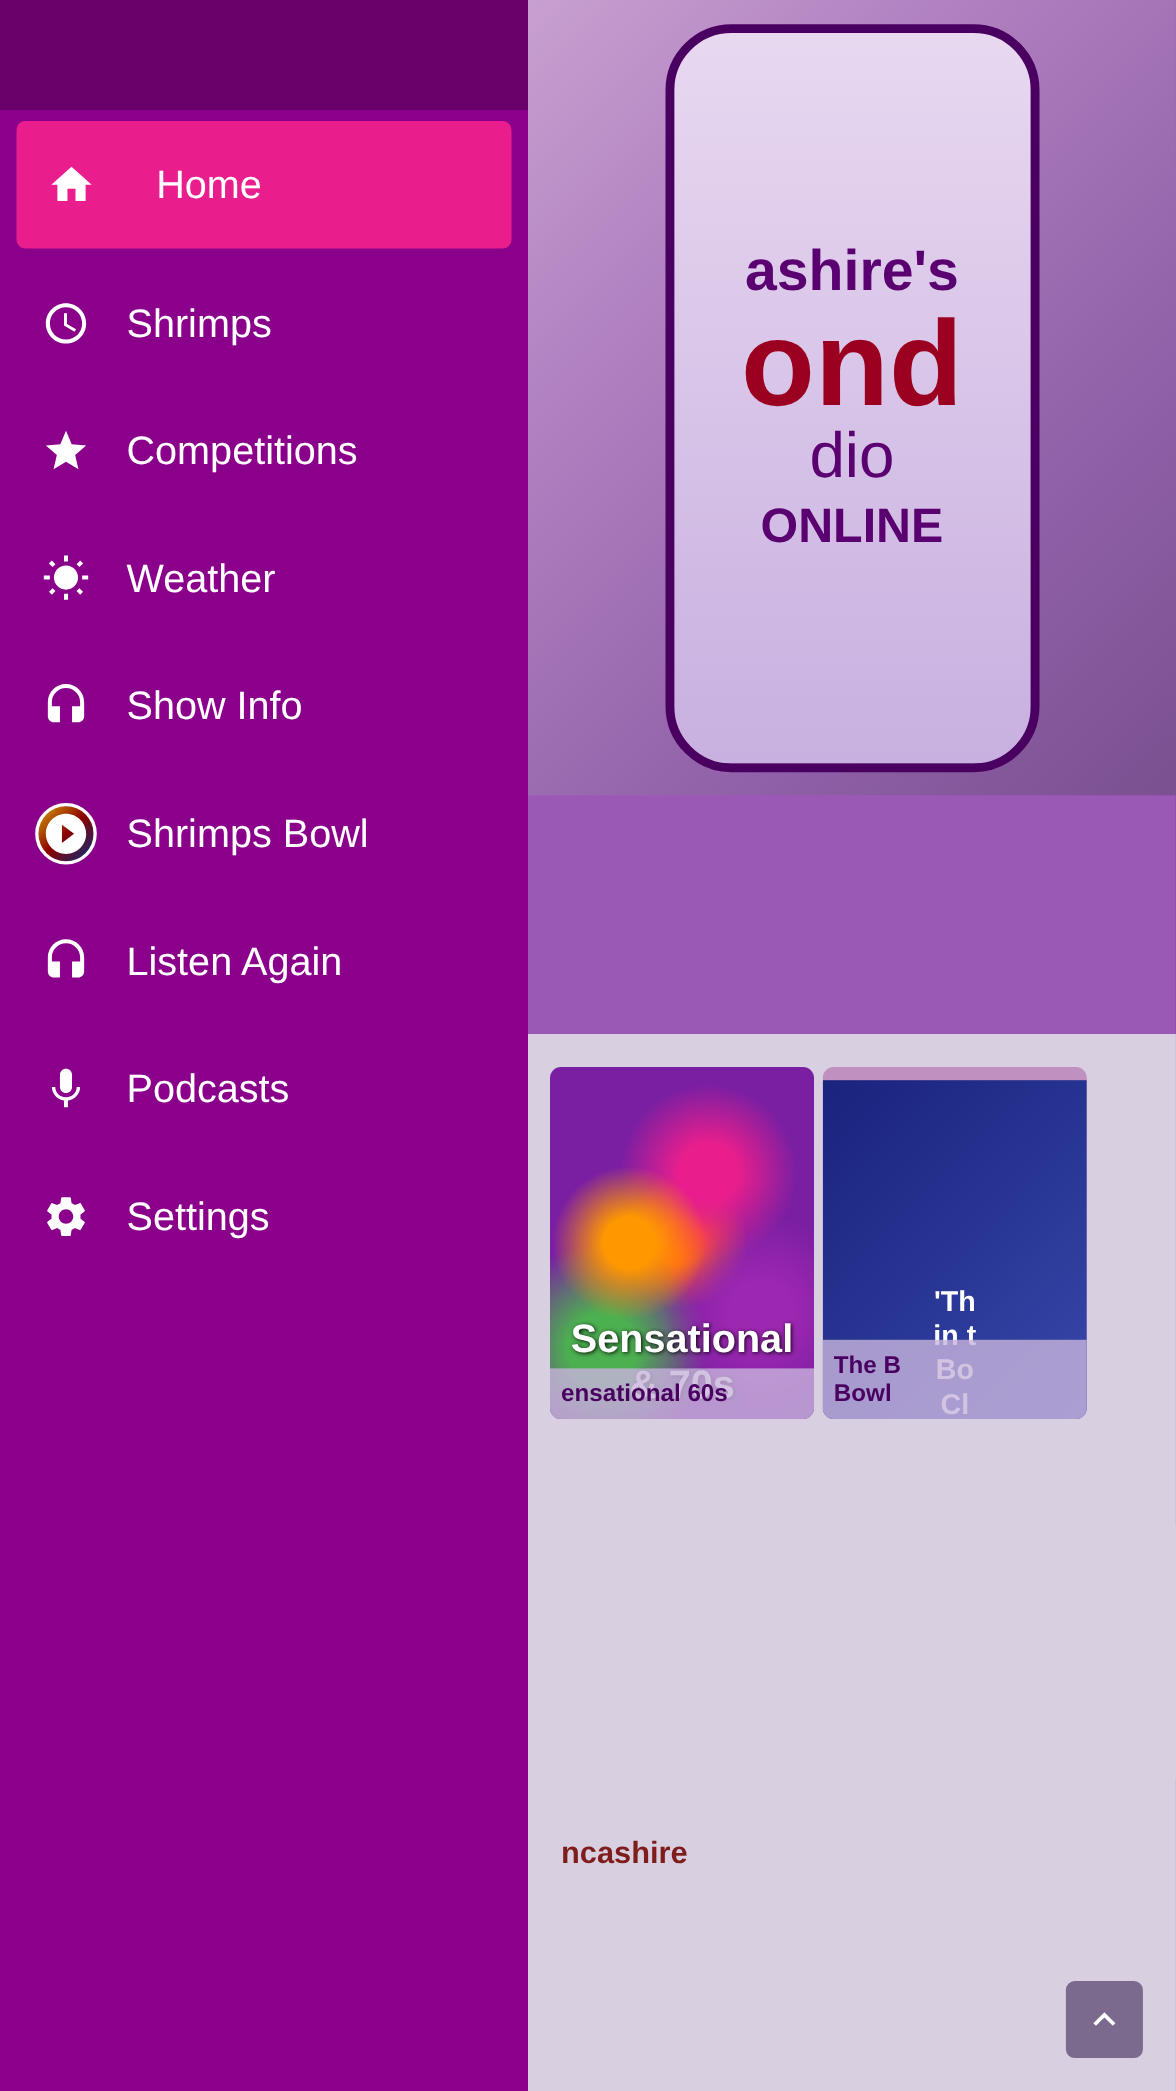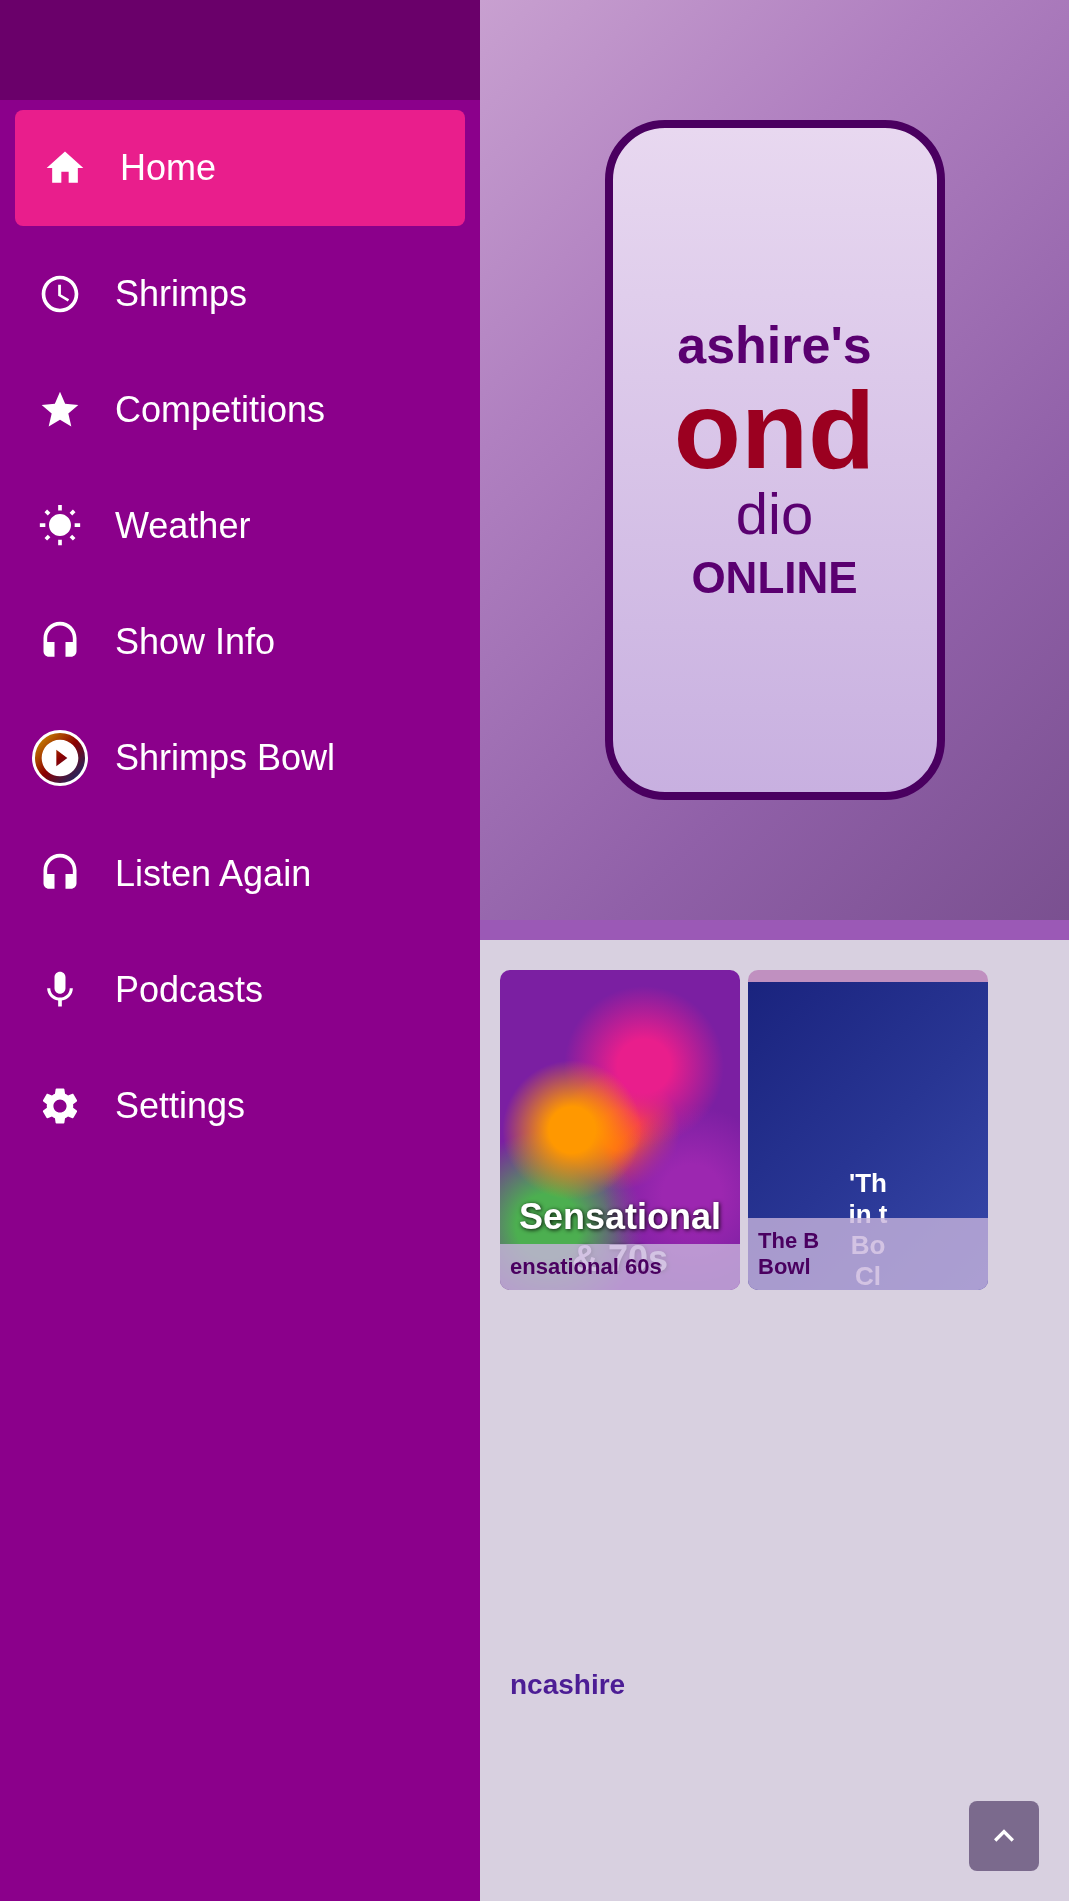--- a/index.html
+++ b/index.html
@@ -26,21 +26,21 @@
       height: 1901px;
       background: #9b59b6;
       overflow: hidden;
     }
 
     .right-panel-top {
       position: absolute;
       top: 0;
       left: 0;
       width: 100%;
-      height: 920px;
+      height: 723px;
       background: linear-gradient(135deg, #c8a0d0 0%, #b080c0 30%, #9060a8 70%, #7a5090 100%);
       display: flex;
       align-items: center;
       justify-content: center;
     }
 
     .radio-logo-container {
       width: 340px;
       height: 680px;
       border: 8px solid #4a0060;
@@ -213,20 +213,21 @@
       padding: 28px 30px;
       cursor: pointer;
       transition: background 0.2s;
     }
 
     .nav-item.active {
       background: #e91e8c;
       border-radius: 8px;
       margin: 10px 15px;
       padding: 28px 20px;
+      gap: 22px;
     }
 
     .nav-icon {
       width: 60px;
       height: 60px;
       display: flex;
       align-items: center;
       justify-content: center;
       flex-shrink: 0;
     }
@@ -296,21 +297,21 @@
           <div style="color:white; font-size:26px; font-weight:bold; text-align:center;">'Th<br>in t<br>Bo<br>Cl</div>
         </div>
         <div class="bottom-label">
           <div class="bottom-label-text">The B</div>
           <div class="bottom-label-text">Bowl</div>
         </div>
       </div>
     </div>
 
     <div style="position: absolute; bottom: 200px; left: 30px;">
-      <span style="color: #4c1d95; font-size: 28px; font-weight: bold;">ncashire</span>
+      <span style="color: #7f1d1d; font-size: 28px; font-weight: bold;">ncashire</span>
     </div>
 
     <div class="scroll-up-btn" style="position: absolute; bottom: 30px; right: 30px;">
       <svg width="40" height="40" viewBox="0 0 24 24" fill="white">
         <path d="M7.41 15.41L12 10.83l4.59 4.58L18 14l-6-6-6 6z"></path>
       </svg>
     </div>
   </div>
 </div>
 

